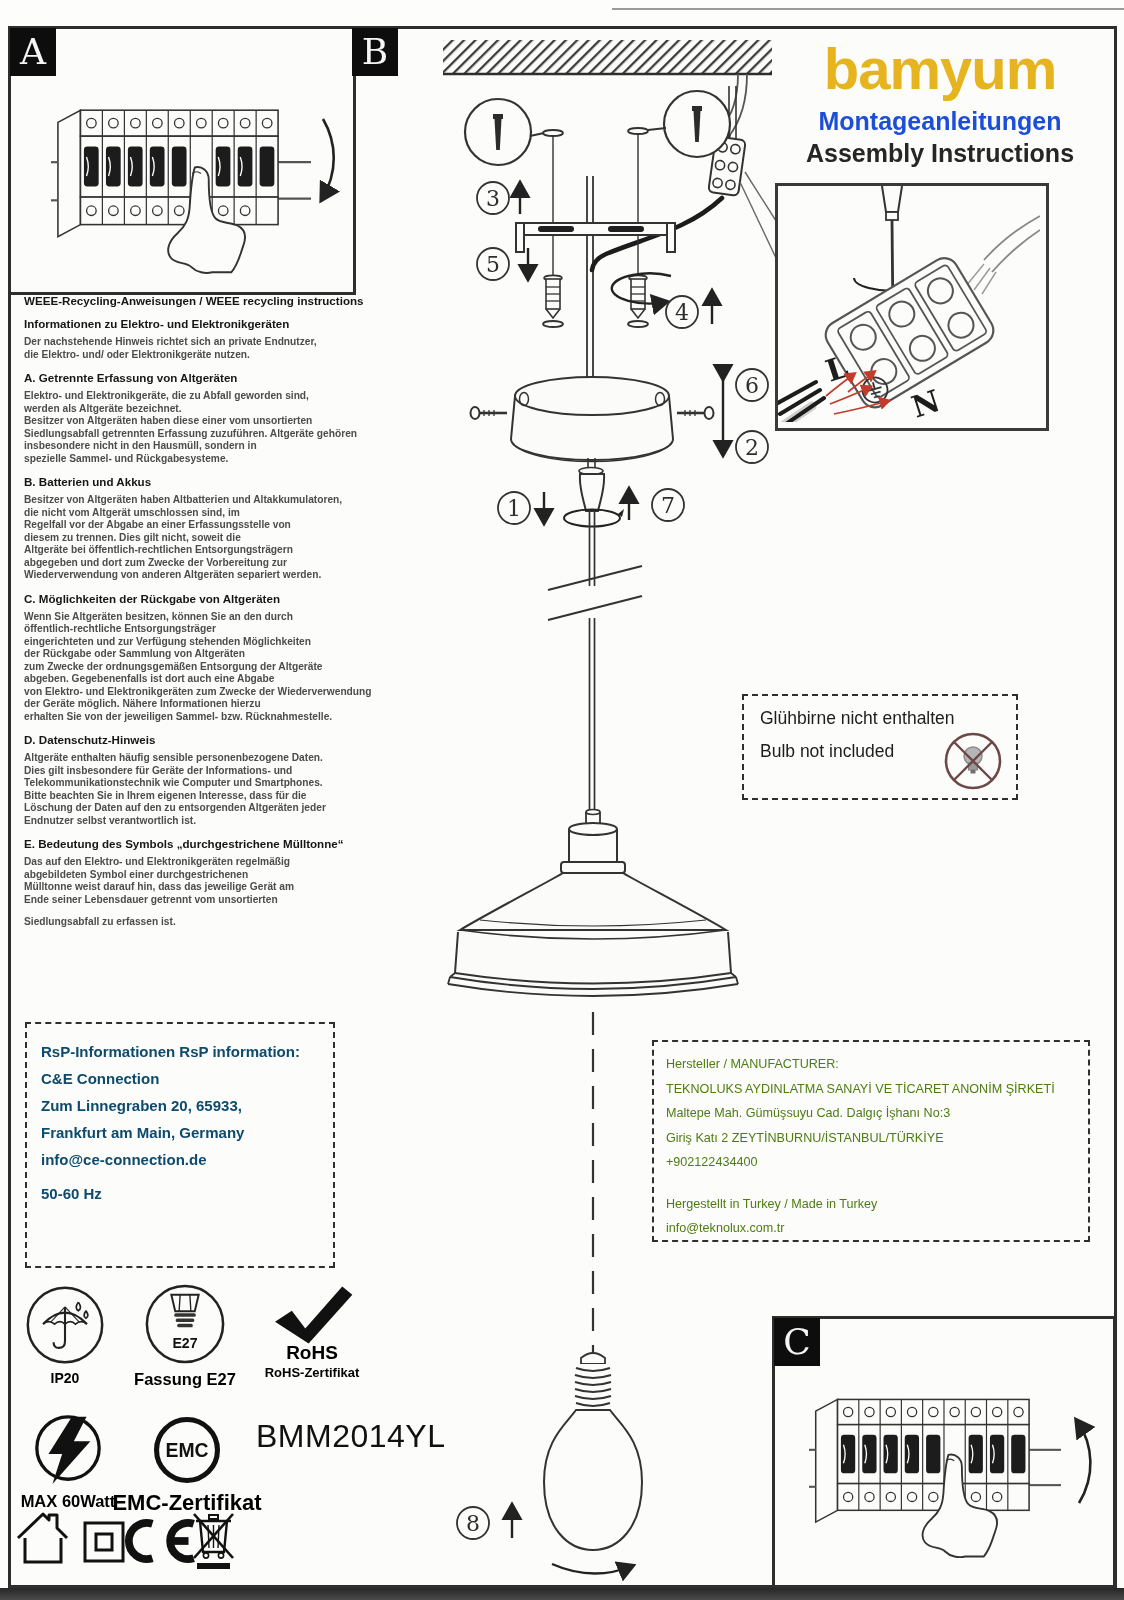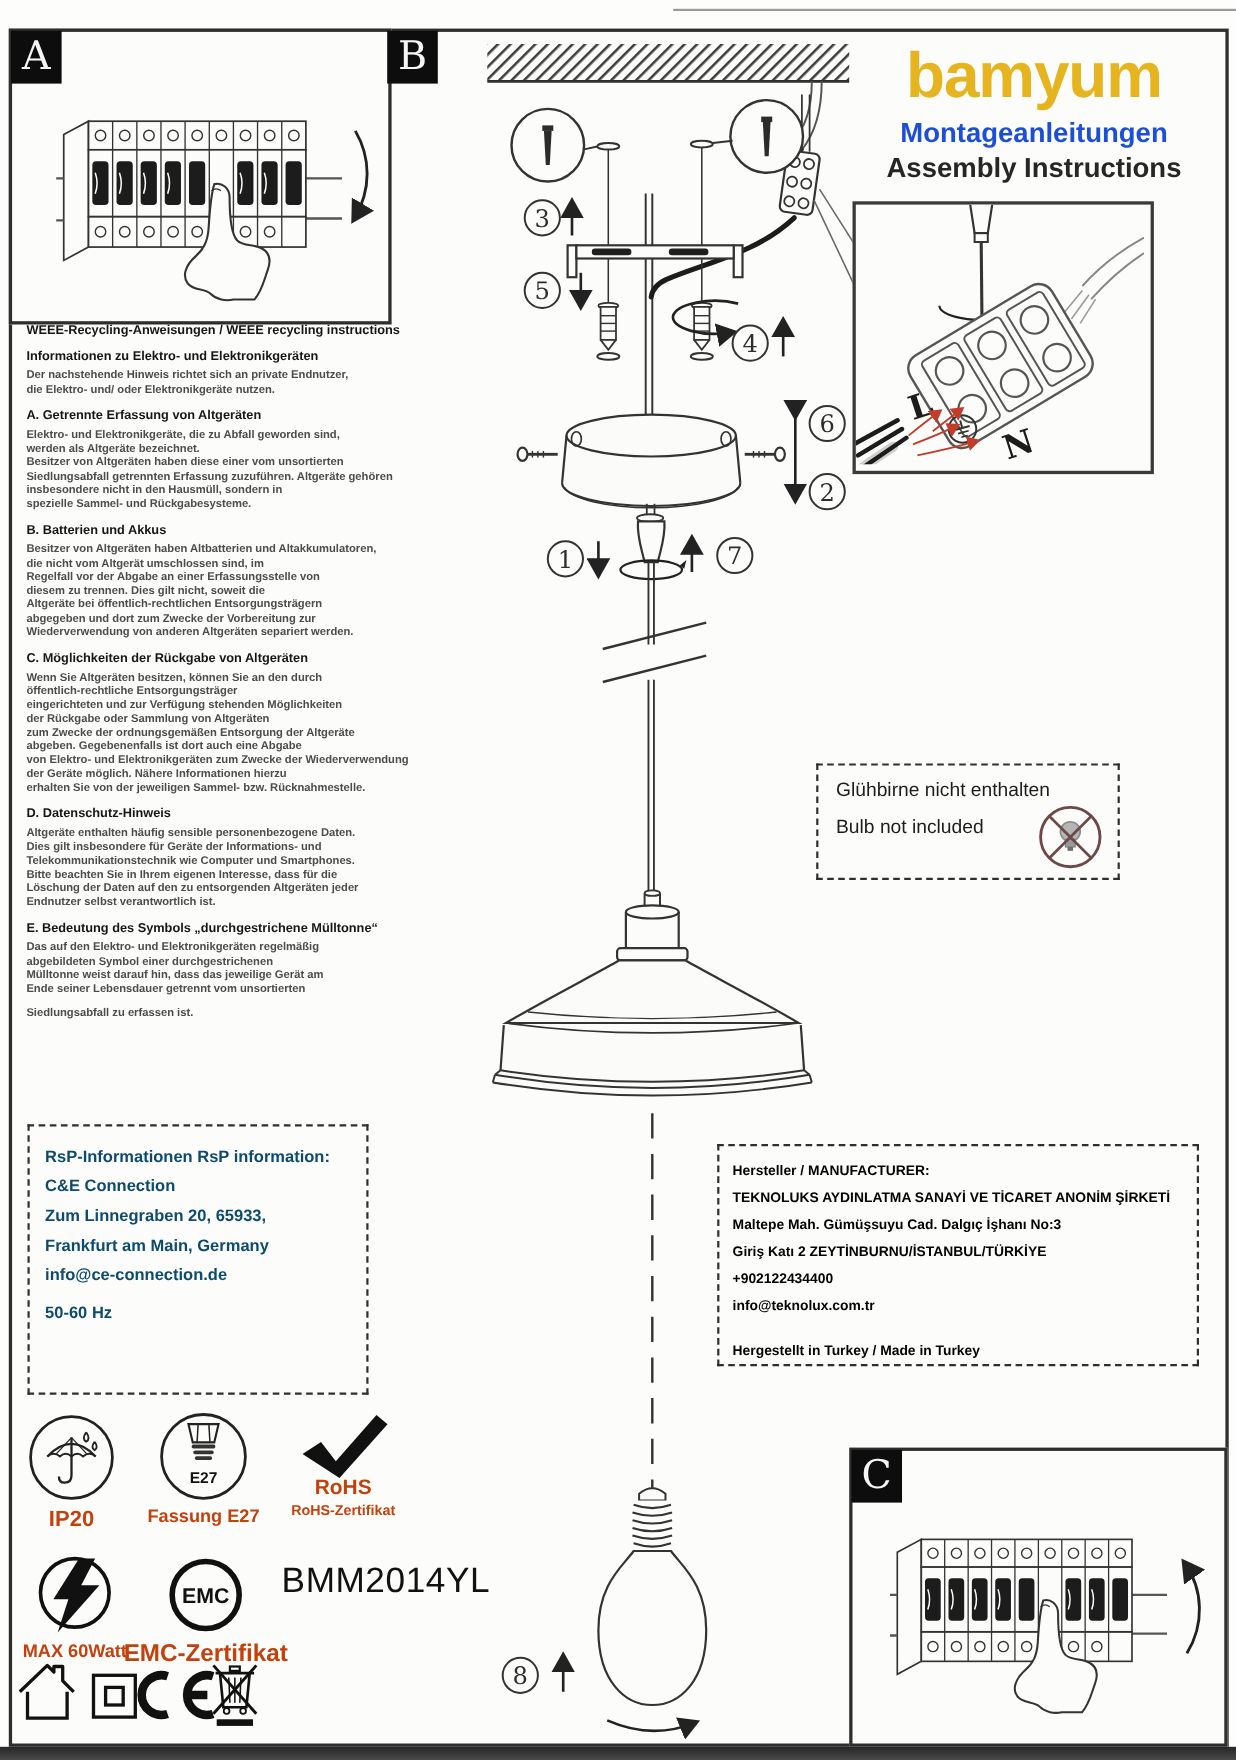--- a/index.html
+++ b/index.html
@@ -25,28 +25,28 @@
   #weee{left:24px;top:294px;width:398px;}
   #weee h3{margin:0 0 4px 0;font-size:11.6px;color:#161616;}
   #weee .sec-h{margin:10px 0 6px 0;font-size:11.6px;color:#161616;font-weight:bold;}
   #weee p{margin:0 0 10px 0;font-size:10.2px;line-height:12.5px;font-weight:bold;color:#4c4c4c;white-space:pre-line;}
   
   .dashed{border:2px dashed #2f2f2f;background:transparent;}
   #rsp{left:25px;top:1022px;width:310px;height:246px;padding:14px 0 0 14px;box-sizing:border-box;}
   #rsp .ln{font-size:15px;font-weight:bold;color:#0c4a6e;line-height:27px;white-space:nowrap;}
   #rsp .ln.gap{margin-top:7px;}
   #mfr{left:652px;top:1040px;width:438px;height:202px;padding:10px 0 0 12px;box-sizing:border-box;}
-  #mfr .ln{font-size:12.6px;font-weight:bold;color:#000000;line-height:24.5px;white-space:nowrap;}
+  #mfr .ln{font-size:12.6px;font-weight:normal;color:#4d7c0f;line-height:24.5px;white-space:nowrap;}
   #mfr .made{margin-top:17px;}
   #bulbbox{left:742px;top:694px;width:272px;height:102px;}
   #bulbbox .t1{position:absolute;left:16px;top:12px;font-size:17.5px;color:#1d1d1d;}
   #bulbbox .t2{position:absolute;left:16px;top:45px;font-size:17.5px;color:#1d1d1d;}
   
   .cicon{display:flex;flex-direction:column;align-items:center;}
-  .clabel{font-size:14.5px;font-weight:bold;color:#c2410c;margin-top:4px;white-space:nowrap;}
+  .clabel{font-size:14.5px;font-weight:bold;color:#000000;margin-top:4px;white-space:nowrap;}
   .clabel.small{font-size:13px;}
   #model{left:256px;top:1418px;font-size:32px;font-weight:normal;color:#111;letter-spacing:0.5px;text-align:center;}
   svg{display:block;}
   svg text{font-family:"Liberation Sans",sans-serif;}
   text.serifnum{font-family:"DejaVu Serif",serif;}
 </style>
 </head>
 <body>
 
 <div id="page">
@@ -467,36 +467,36 @@
     <div class="ln">info@ce-connection.de</div>
     <div class="ln gap">50-60 Hz</div>
   </div>
 
   <div class="abs dashed" id="mfr">
     <div class="ln">Hersteller / MANUFACTURER:</div>
     <div class="ln">TEKNOLUKS AYDINLATMA SANAYİ VE TİCARET ANONİM ŞİRKETİ</div>
     <div class="ln">Maltepe Mah. Gümüşsuyu Cad. Dalgıç İşhanı No:3</div>
     <div class="ln">Giriş Katı 2 ZEYTİNBURNU/İSTANBUL/TÜRKİYE</div>
     <div class="ln">+902122434400</div>
+    <div class="ln made">Hergestellt in Turkey / Made in Turkey</div>
     <div class="ln">info@teknolux.com.tr</div>
-    <div class="ln made">Hergestellt in Turkey / Made in Turkey</div>
   </div>
 
   <div class="abs cicon" style="left:22px;top:1284px;width:86px;">
     <svg width="82" height="82" viewBox="0 0 86 86">
       <circle cx="43" cy="43" r="39" fill="none" stroke="#222" stroke-width="2.6"></circle>
       <path d="M20,42 Q43,18 66,42" fill="none" stroke="#222" stroke-width="2.2"></path>
       <path d="M20,42 Q26,37 32,42 Q37.5,37 43,42 Q48.5,37 54,42 Q60,37 66,42" fill="none" stroke="#222" stroke-width="1.8"></path>
       <line x1="43" y1="24" x2="28" y2="40" stroke="#222" stroke-width="1.2"></line>
       <line x1="43" y1="24" x2="58" y2="40" stroke="#222" stroke-width="1.2"></line>
       <path d="M43,24 L43,60 Q43,67 36.5,67 Q31,67 31,61" fill="none" stroke="#222" stroke-width="2.2"></path>
       <path d="M57,19 q4.5,6.5 0,9 q-4.5,-2.5 0,-9" fill="none" stroke="#222" stroke-width="1.8"></path>
       <path d="M65,28 q4,5.5 0,8 q-4,-2.5 0,-8" fill="none" stroke="#222" stroke-width="1.8"></path>
     </svg>
-    <div class="clabel" style="font-size:20px;text-align:center;">IP20</div>
+    <div class="clabel" style="font-size:14px;text-align:center;">IP20</div>
   </div>
 
   <div class="abs cicon" style="left:140px;top:1282px;width:90px;">
     <svg width="84" height="84" viewBox="0 0 86 86">
       <circle cx="43" cy="43" r="39" fill="none" stroke="#222" stroke-width="2.6"></circle>
       <path d="M29,13 h28 l-4,17 h-20 Z" fill="none" stroke="#222" stroke-width="2"></path>
       <line x1="38" y1="13" x2="37" y2="30" stroke="#222" stroke-width="1.4"></line>
       <line x1="48" y1="13" x2="49" y2="30" stroke="#222" stroke-width="1.4"></line>
       <rect x="32" y="32" width="22" height="3.6" rx="1.6" fill="#333"></rect>
       <rect x="33.5" y="37.4" width="19" height="3.6" rx="1.6" fill="#333"></rect>

